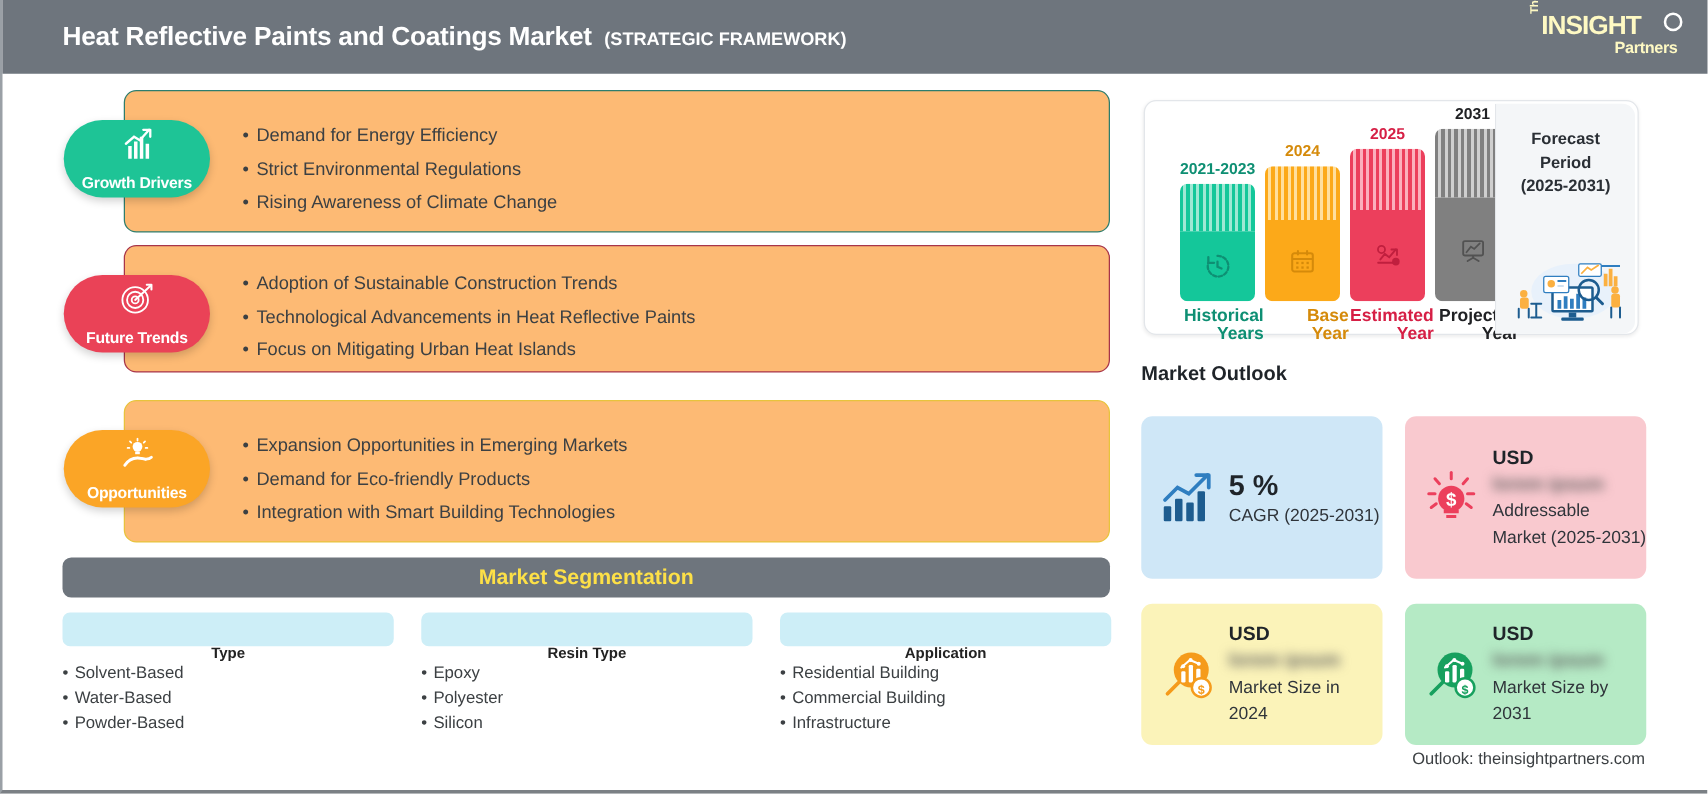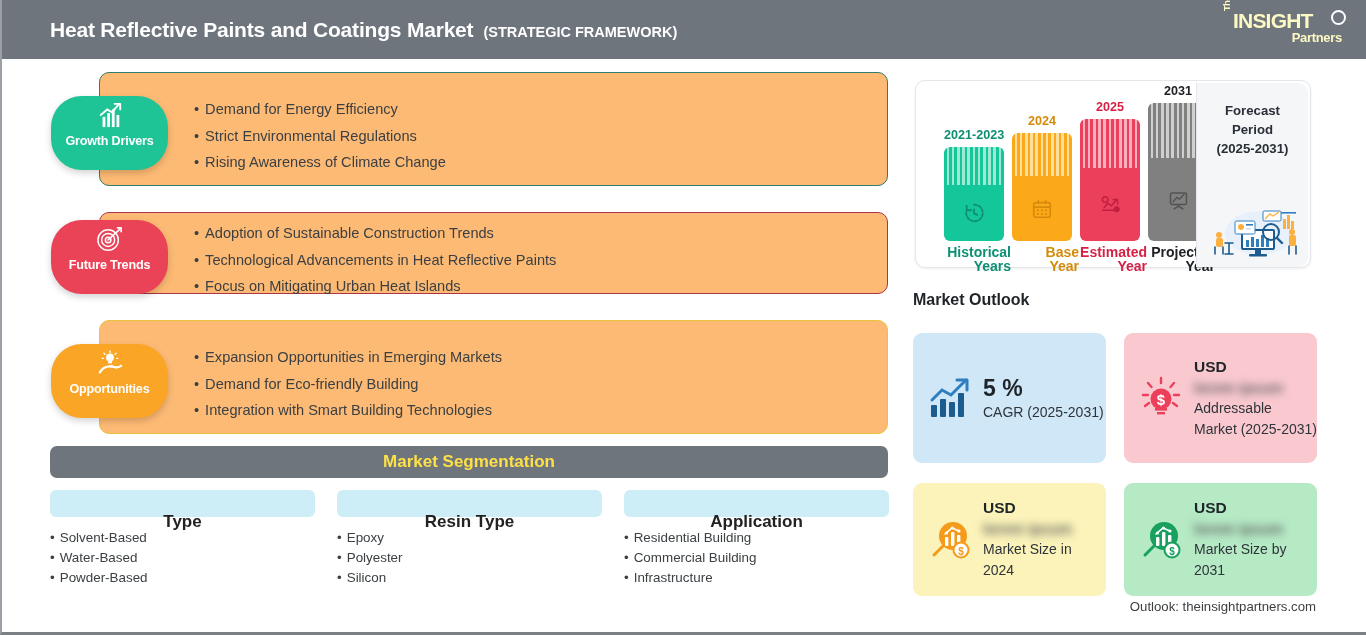--- a/index.html
+++ b/index.html
@@ -57,44 +57,44 @@
   }
 
   
   .strat-box {
     position: absolute;
     border: 1.4px solid #2d7a6a;
     border-radius: 10px;
     background: #fdba74;
   }
   .strat-box.green  { left: 97px;  top: 72px;  width: 789px; height: 114px; border-color: #2e7d6d; }
-  .strat-box.red    { left: 97px;  top: 212px; width: 789px; height: 82px; border-color: #a8354a; }
+  .strat-box.red    { left: 97px;  top: 196px; width: 789px; height: 102px; border-color: #a8354a; }
   .strat-box.yellow { left: 97px;  top: 320px; width: 789px; height: 114px; border-color: #e8c33c; }
 
   .bullets {
     position: absolute; left: 0; top: 0;
     padding-left: 94px; padding-top: 14px;
     height: 100%;
     display: flex; flex-direction: column; justify-content: center;
     gap: 10px;
   }
   .bullet {
     font-size: 14.6px; color: #3c4043; line-height: 1.15;
     white-space: nowrap;
   }
   .bullet .dot { margin-right: 6px; }
 
   
   .pill {
     position: absolute;
-    width: 117px; height: 74px;
+    width: 117px; height: 62px;
     border-radius: 31px 31px 31px 31px;
     display: flex; flex-direction: column;
     align-items: center; justify-content: flex-end;
-    padding-bottom: 22px;
+    padding-bottom: 5px;
     box-shadow: 0 3px 7px rgba(0,0,0,0.18);
   }
   .pill .plabel {
     color: #ffffff; font-size: 12.6px; font-weight: bold; letter-spacing: -0.2px;
     white-space: nowrap;
   }
   .pill .picon {
     position: absolute; top: 6px; left: 50%; transform: translateX(-50%);
     width: 30px; height: 26px;
   }
@@ -114,21 +114,21 @@
   }
   .seg-col { position: absolute; top: 490px; }
   .seg-col.c0 { left: 48px;  width: 265px; }
   .seg-col.c1 { left: 335px; width: 265px; }
   .seg-col.c2 { left: 622px; width: 265px; }
   .seg-col-head {
     width: 100%; height: 27px;
     background: #cdeef7; border-radius: 6px;
     display: flex; align-items: center; justify-content: center;
   }
-  .seg-col-head-label { font-size: 17px; font-weight: bold; color: #222; margin-top: 36px; }
+  .seg-col-head-label { font-size: 12px; font-weight: bold; color: #222; margin-top: 36px; }
   .seg-items { margin-top: 11px; }
   .seg-item {
     font-size: 13.4px; color: #3c4043; line-height: 20px; white-space: nowrap;
   }
   .seg-item .dot { margin-right: 5px; }
 
   
   .timeline-panel {
     position: absolute; left: 913px; top: 80px;
     width: 396px; height: 188px;
@@ -224,21 +224,21 @@
     <div class="bullets">
       <div class="bullet"><span class="dot">•</span><span>Adoption of Sustainable Construction Trends</span></div>
       <div class="bullet"><span class="dot">•</span><span>Technological Advancements in Heat Reflective Paints</span></div>
       <div class="bullet"><span class="dot">•</span><span>Focus on Mitigating Urban Heat Islands</span></div>
     </div>
   </div>
 
   <div class="strat-box yellow">
     <div class="bullets">
       <div class="bullet"><span class="dot">•</span><span>Expansion Opportunities in Emerging Markets</span></div>
-      <div class="bullet"><span class="dot">•</span><span>Demand for Eco-friendly Building</span></div>
+      <div class="bullet"><span class="dot">•</span><span>Demand for Eco-friendly Products</span></div>
       <div class="bullet"><span class="dot">•</span><span>Integration with Smart Building Technologies</span></div>
     </div>
   </div>
 
   <div class="pill green">
     <span class="picon">
       <svg viewBox="0 0 32 28" width="30" height="26">
         <path d="M8 27 L8 16 L11 16 L11 27 Z" fill="#fff"></path>
         <path d="M13 27 L13 12 L16 12 L16 27 Z" fill="#fff"></path>
         <path d="M18 27 L18 8 L21 8 L21 27 Z" fill="#fff"></path>

